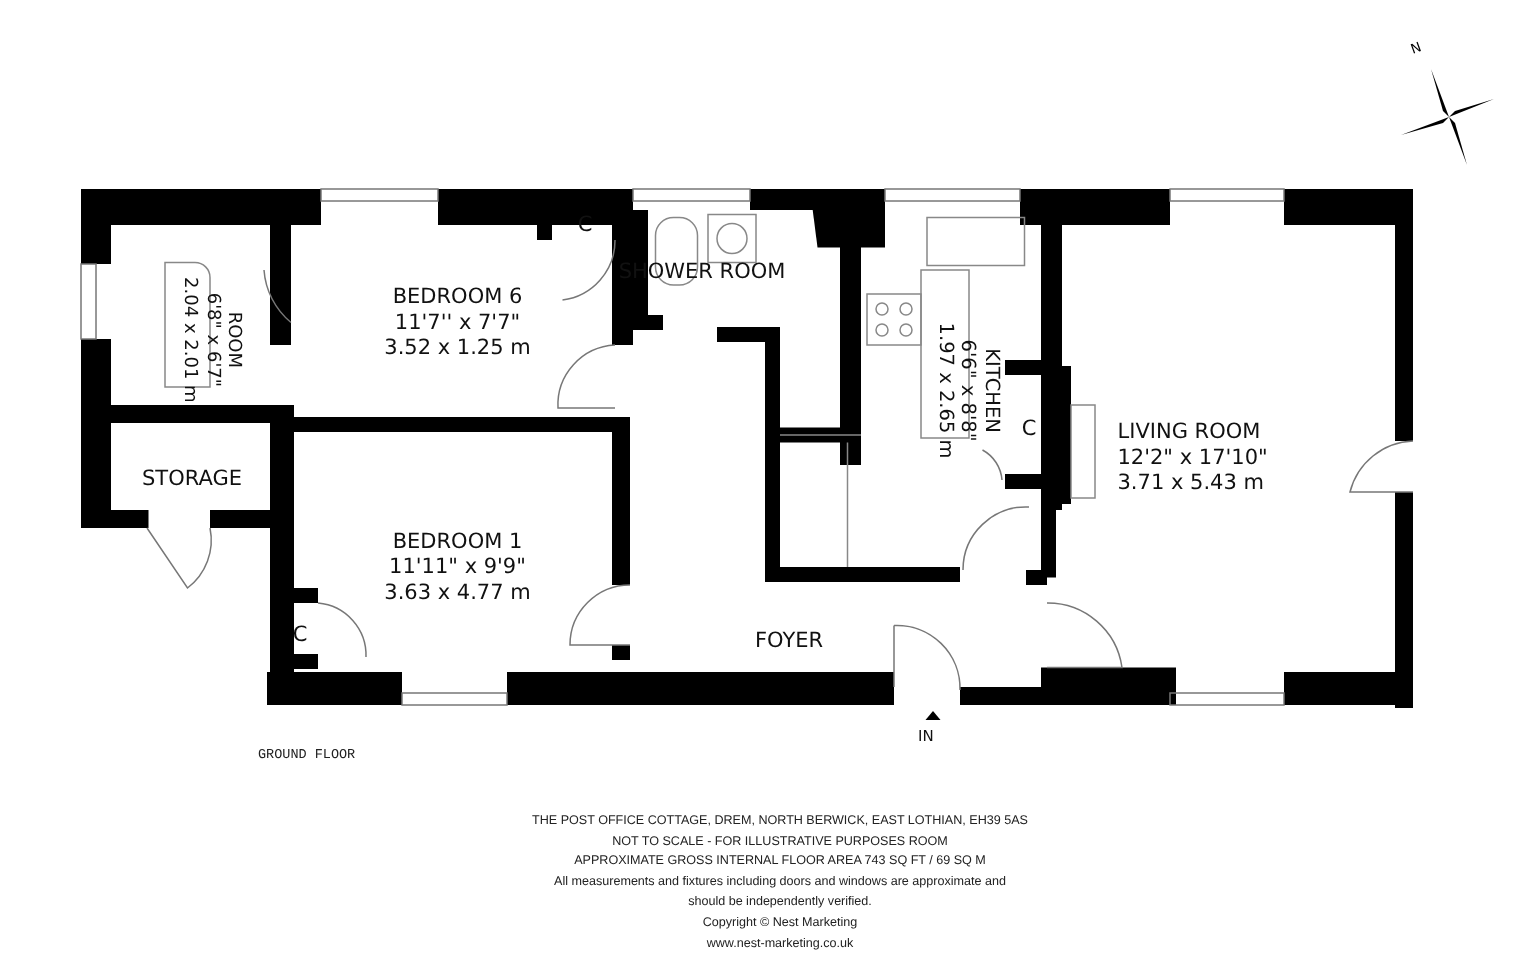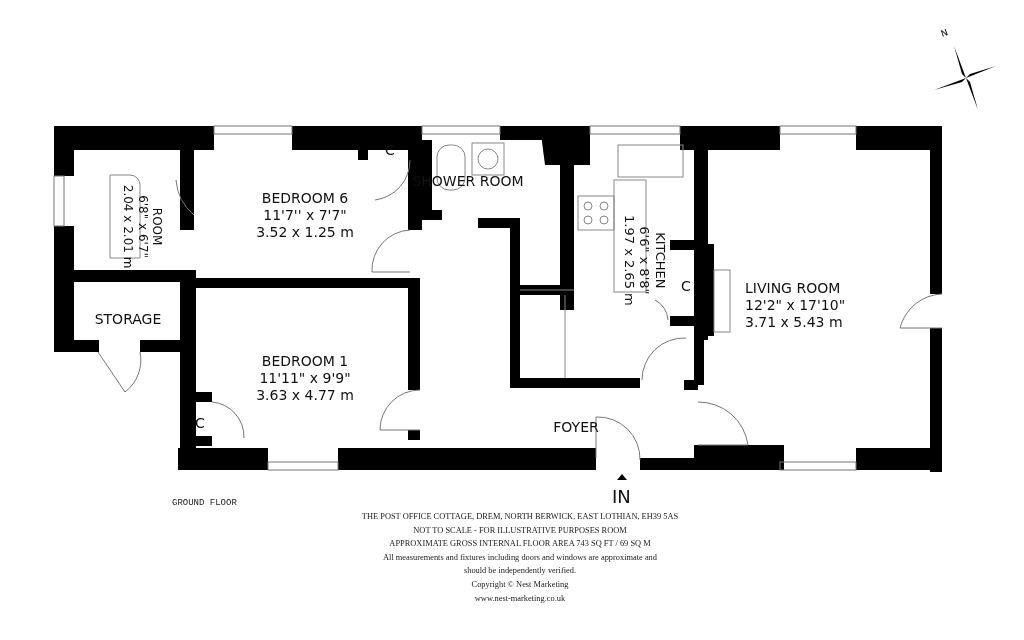--- a/index.html
+++ b/index.html
@@ -2,24 +2,24 @@
 <html><head>
 <meta charset="utf-8">
 <style>
   html, body { margin: 0; padding: 0; background: #ffffff; }
   body { width: 1024px; height: 640px; position: relative; overflow: hidden; font-family: "DejaVu Sans", sans-serif; }
   #plan { position: absolute; left: 0; top: 0; width: 1024px; height: 640px; }
   .lbl { position: absolute; color: #111; text-align: center; white-space: nowrap; font-family: "DejaVu Sans", sans-serif; line-height: 1.2; }
   .room-name { font-size: 14px; }
   .room-dim { font-size: 14px; }
   .vert { transform: rotate(90deg); transform-origin: center center; }
-  .footer { position: absolute; left: 340px; top: 510px; width: 360px; text-align: center; font-family: Liberation Serif, serif; font-size: 8.4px; color: #222; line-height: 13.6px; }
+  .footer { position: absolute; left: 340px; top: 540px; width: 360px; text-align: center; font-family: Liberation Sans, sans-serif; font-size: 8.4px; color: #222; line-height: 13.6px; }
   .gf { position: absolute; left: 172px; top: 498px; font-family: Liberation Mono, monospace; font-size: 9px; color: #222; }
   .north { position: absolute; left: 941px; top: 28px; font-family: "DejaVu Sans", sans-serif; font-size: 9px; transform: rotate(-20deg); }
-  .in-lbl { position: absolute; left: 612px; top: 486px; font-size: 18px; }
+  .in-lbl { position: absolute; left: 612px; top: 486px; font-size: 10px; }
 </style>
 </head>
 <body>
 
 <svg id="plan" viewBox="0 0 1024 640" xmlns="http://www.w3.org/2000/svg">
   <g fill="#000">
 
     <rect x="54" y="126" width="160" height="24"></rect>
     <rect x="292" y="126" width="130" height="24"></rect>
     <rect x="500" y="126" width="90" height="14"></rect>
@@ -160,21 +160,21 @@
 </div>
 
 <div class="lbl room-name" style="left:78px;top:311px;width:100px;">STORAGE</div>
 
 <div class="lbl" style="left:220px;top:353px;width:170px;">
   <div class="room-name">BEDROOM 1</div>
   <div class="room-dim">11'11" x 9'9"</div>
   <div class="room-dim">3.63 x 4.77 m</div>
 </div>
 
-<div class="lbl room-name" style="left:536px;top:419px;width:80px;">FOYER</div>
+<div class="lbl room-name" style="left:486px;top:419px;width:80px;">FOYER</div>
 
 <div class="lbl room-name" style="left:380px;top:142px;width:20px;">C</div>
 <div class="lbl room-name" style="left:190px;top:415px;width:20px;">C</div>
 <div class="lbl room-name" style="left:676px;top:278px;width:20px;">C</div>
 
 <div class="lbl in-lbl">IN</div>
 
 <div class="gf">GROUND FLOOR</div>
 
 <div class="footer">

